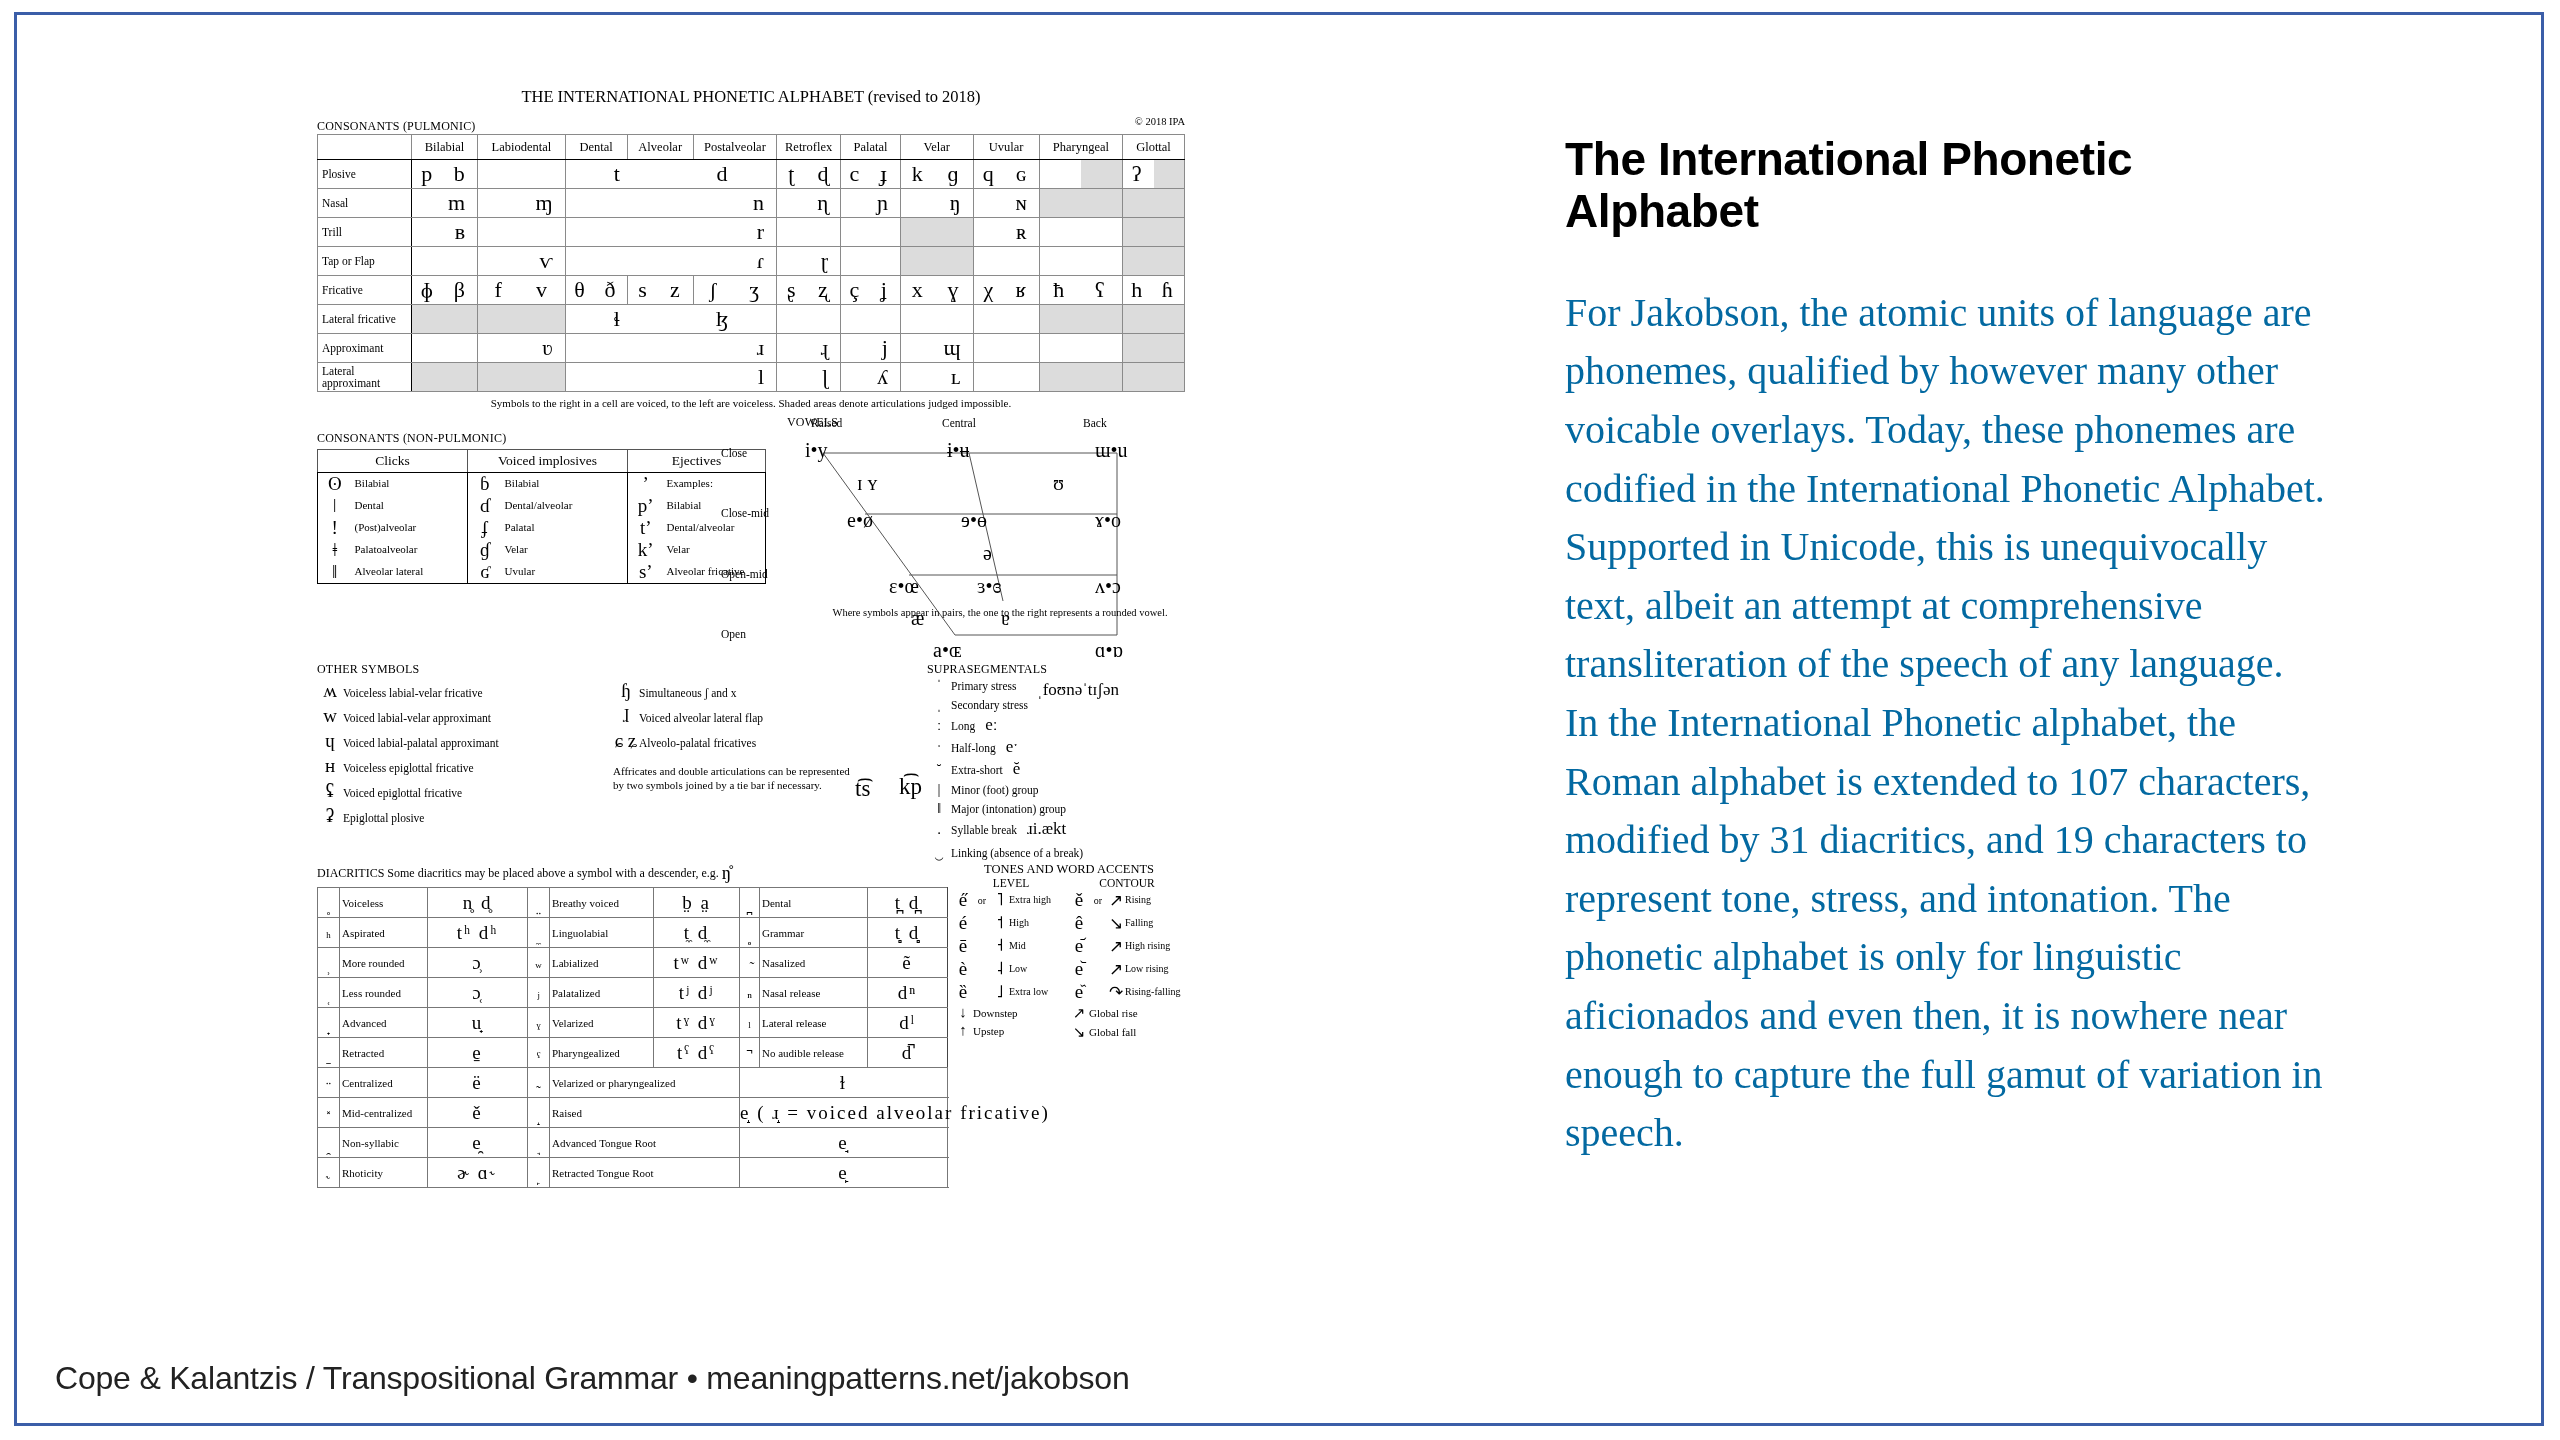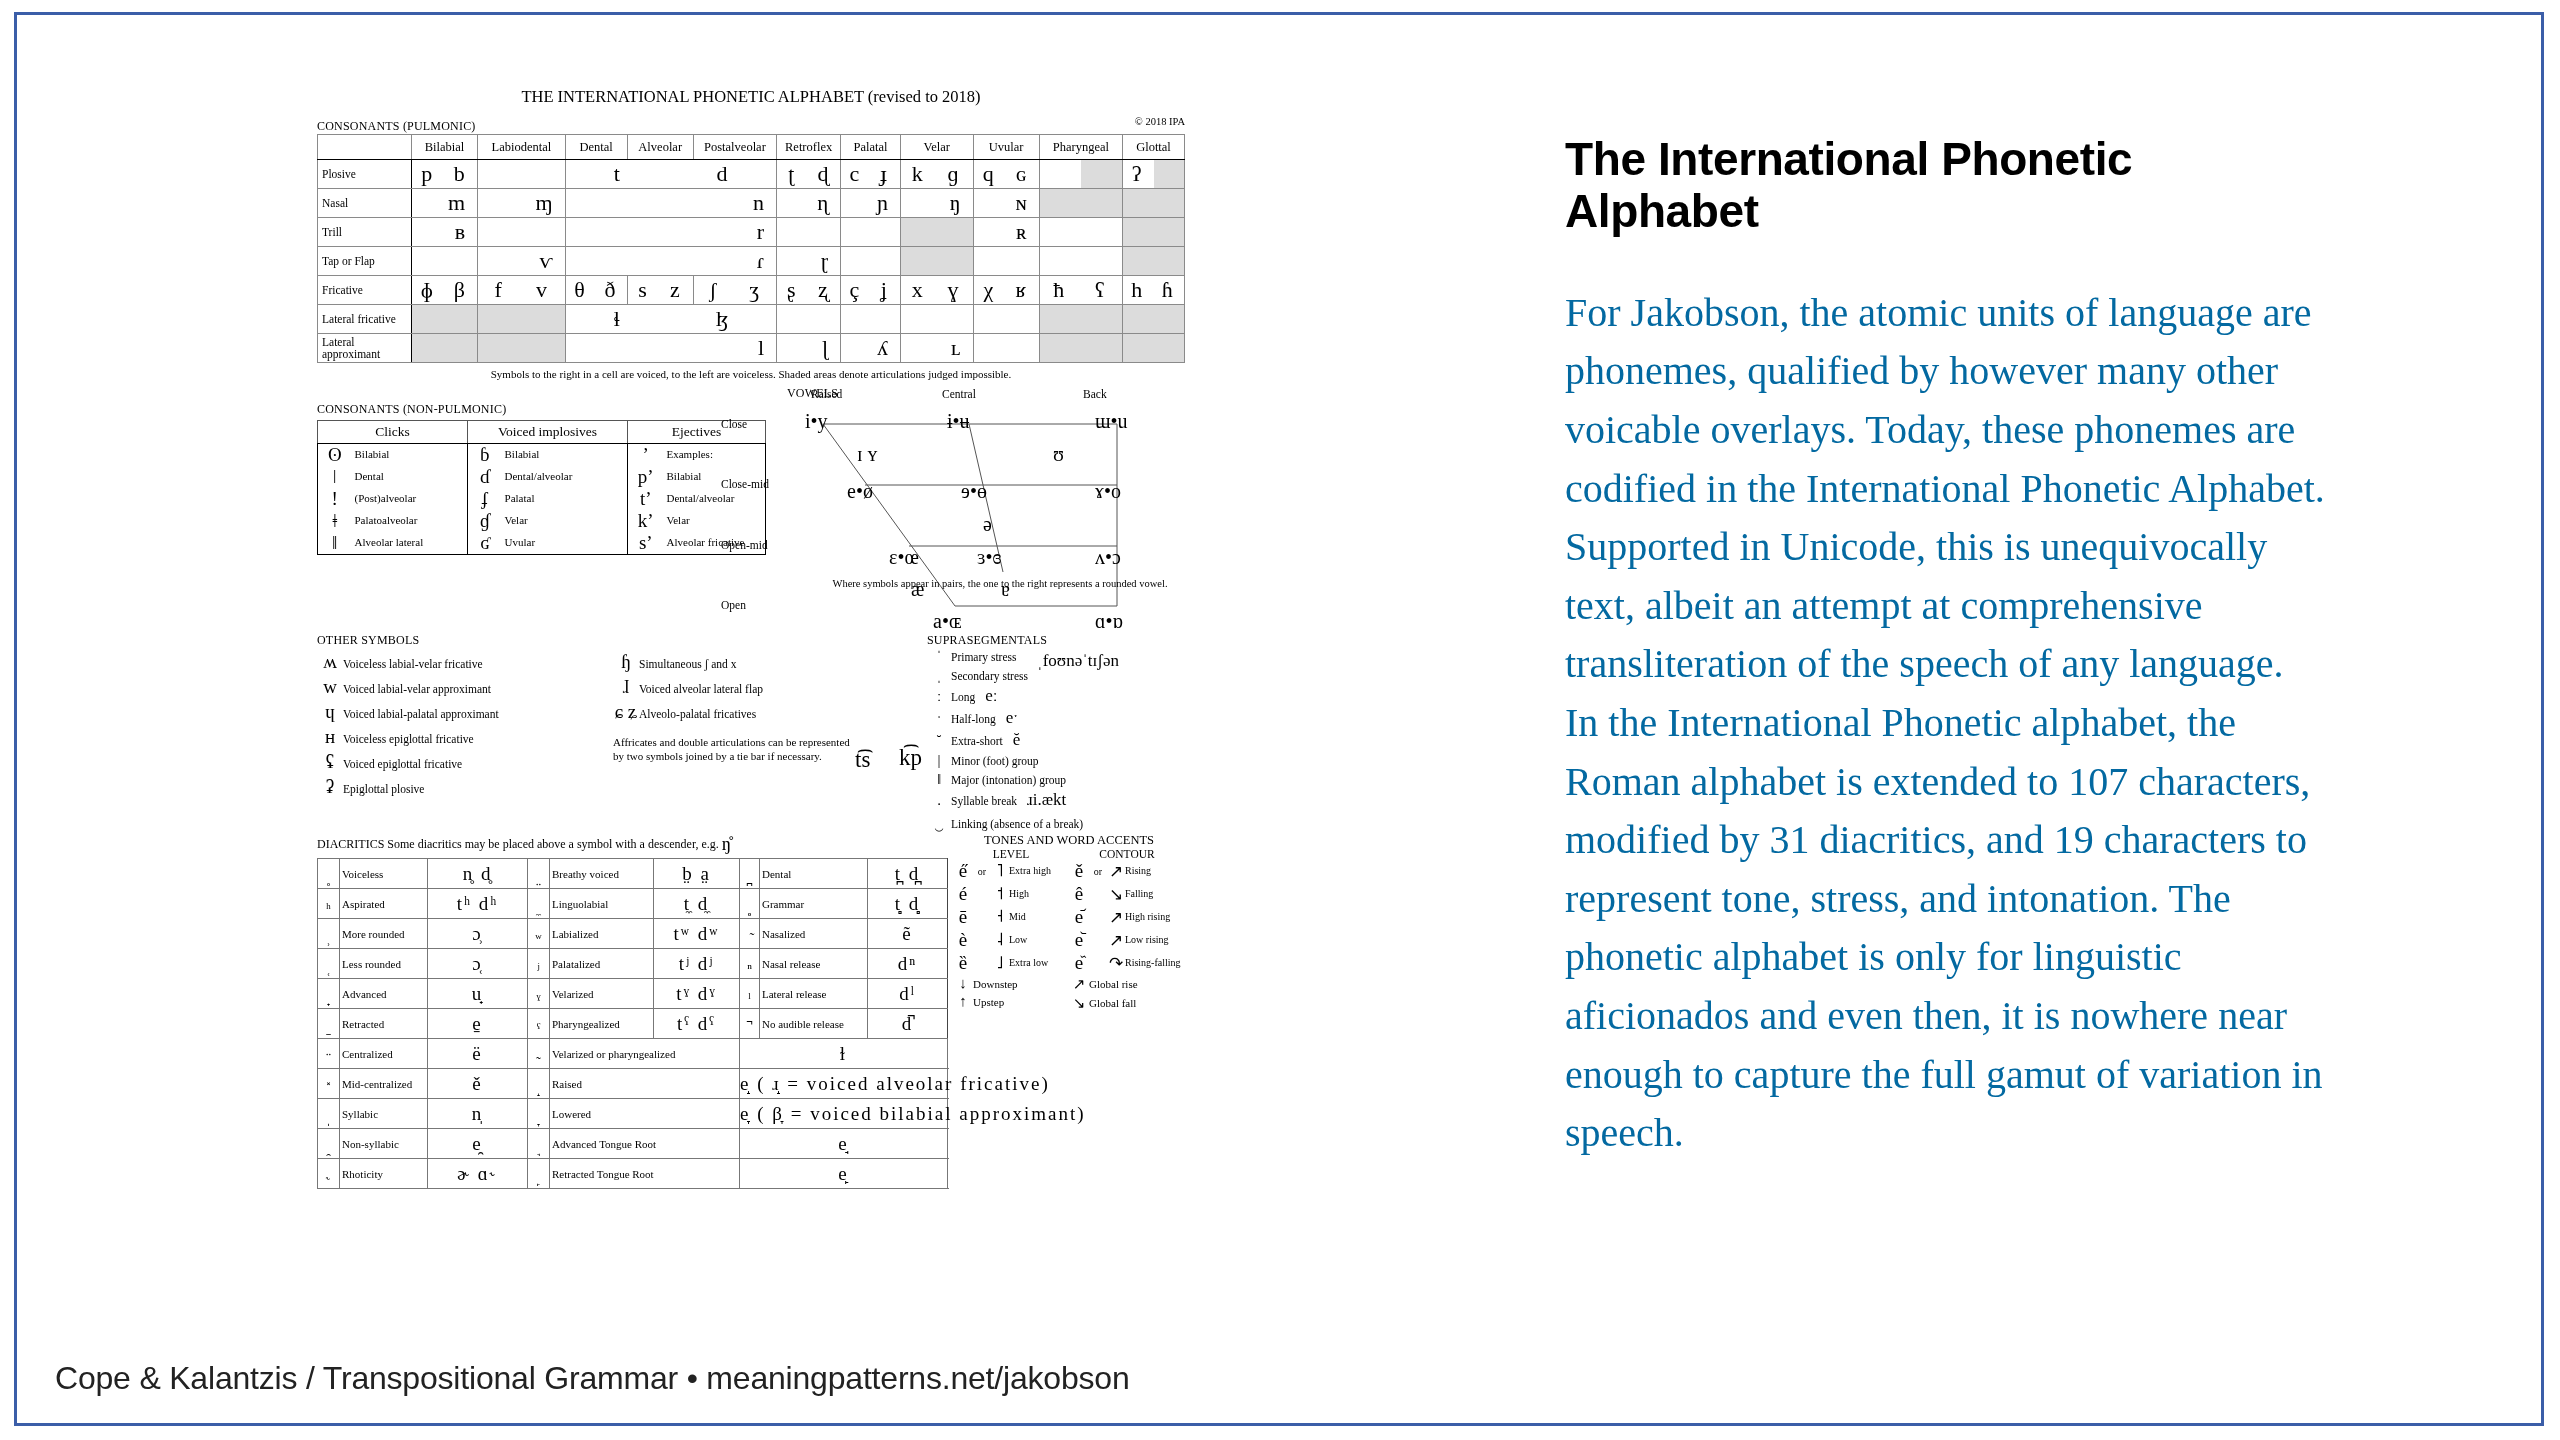--- a/index.html
+++ b/index.html
@@ -335,20 +335,32 @@
                 <div class="halfcell">
                   <div>ɬ</div>
                   <div>ɮ</div>
                 </div>
               </td>
               <td class="sym vd"></td>
               <td class="sym vd"></td>
               <td class="sym vd"></td>
               <td class="sym vd"></td>
               <td class="sym shade"></td>
+              <td class="sym shade"></td>
+            </tr>
+            <tr>
+              <td class="rowlab">Approximant</td>
+              <td class="sym vd"></td>
+              <td class="sym vd">ʋ</td>
+              <td class="sym vd" colspan="3">ɹ</td>
+              <td class="sym vd">ɻ</td>
+              <td class="sym vd">j</td>
+              <td class="sym vd">ɰ</td>
+              <td class="sym vd"></td>
+              <td class="sym vd"></td>
               <td class="sym shade"></td>
             </tr>
             <tr>
               <td class="rowlab">Lateral approximant</td>
               <td class="sym shade"></td>
               <td class="sym shade"></td>
               <td class="sym vd" colspan="3">l</td>
               <td class="sym vd">ɭ</td>
               <td class="sym vd">ʎ</td>
               <td class="sym vd">ʟ</td>
@@ -662,28 +674,20 @@
             </tr>
             <tr>
               <td class="d-m">̽</td>
               <td class="d-l">Mid-centralized</td>
               <td class="d-e">ě</td>
               <td class="d-m grp">̝</td>
               <td class="d-l" colspan="2">Raised</td>
               <td class="d-e" colspan="4">e̝  ( ɹ̝ = voiced alveolar fricative)</td>
             </tr>
             <tr>
-              <td class="d-m">̩</td>
-              <td class="d-l">Syllabic</td>
-              <td class="d-e">n̩</td>
-              <td class="d-m grp">̞</td>
-              <td class="d-l" colspan="2">Lowered</td>
-              <td class="d-e" colspan="4">e̞  ( β̞ = voiced bilabial approximant)</td>
-            </tr>
-            <tr>
               <td class="d-m">̯</td>
               <td class="d-l">Non-syllabic</td>
               <td class="d-e">e̯</td>
               <td class="d-m grp">̘</td>
               <td class="d-l" colspan="2">Advanced Tongue Root</td>
               <td class="d-e" colspan="4">e̘</td>
             </tr>
             <tr>
               <td class="d-m">˞</td>
               <td class="d-l">Rhoticity</td>

